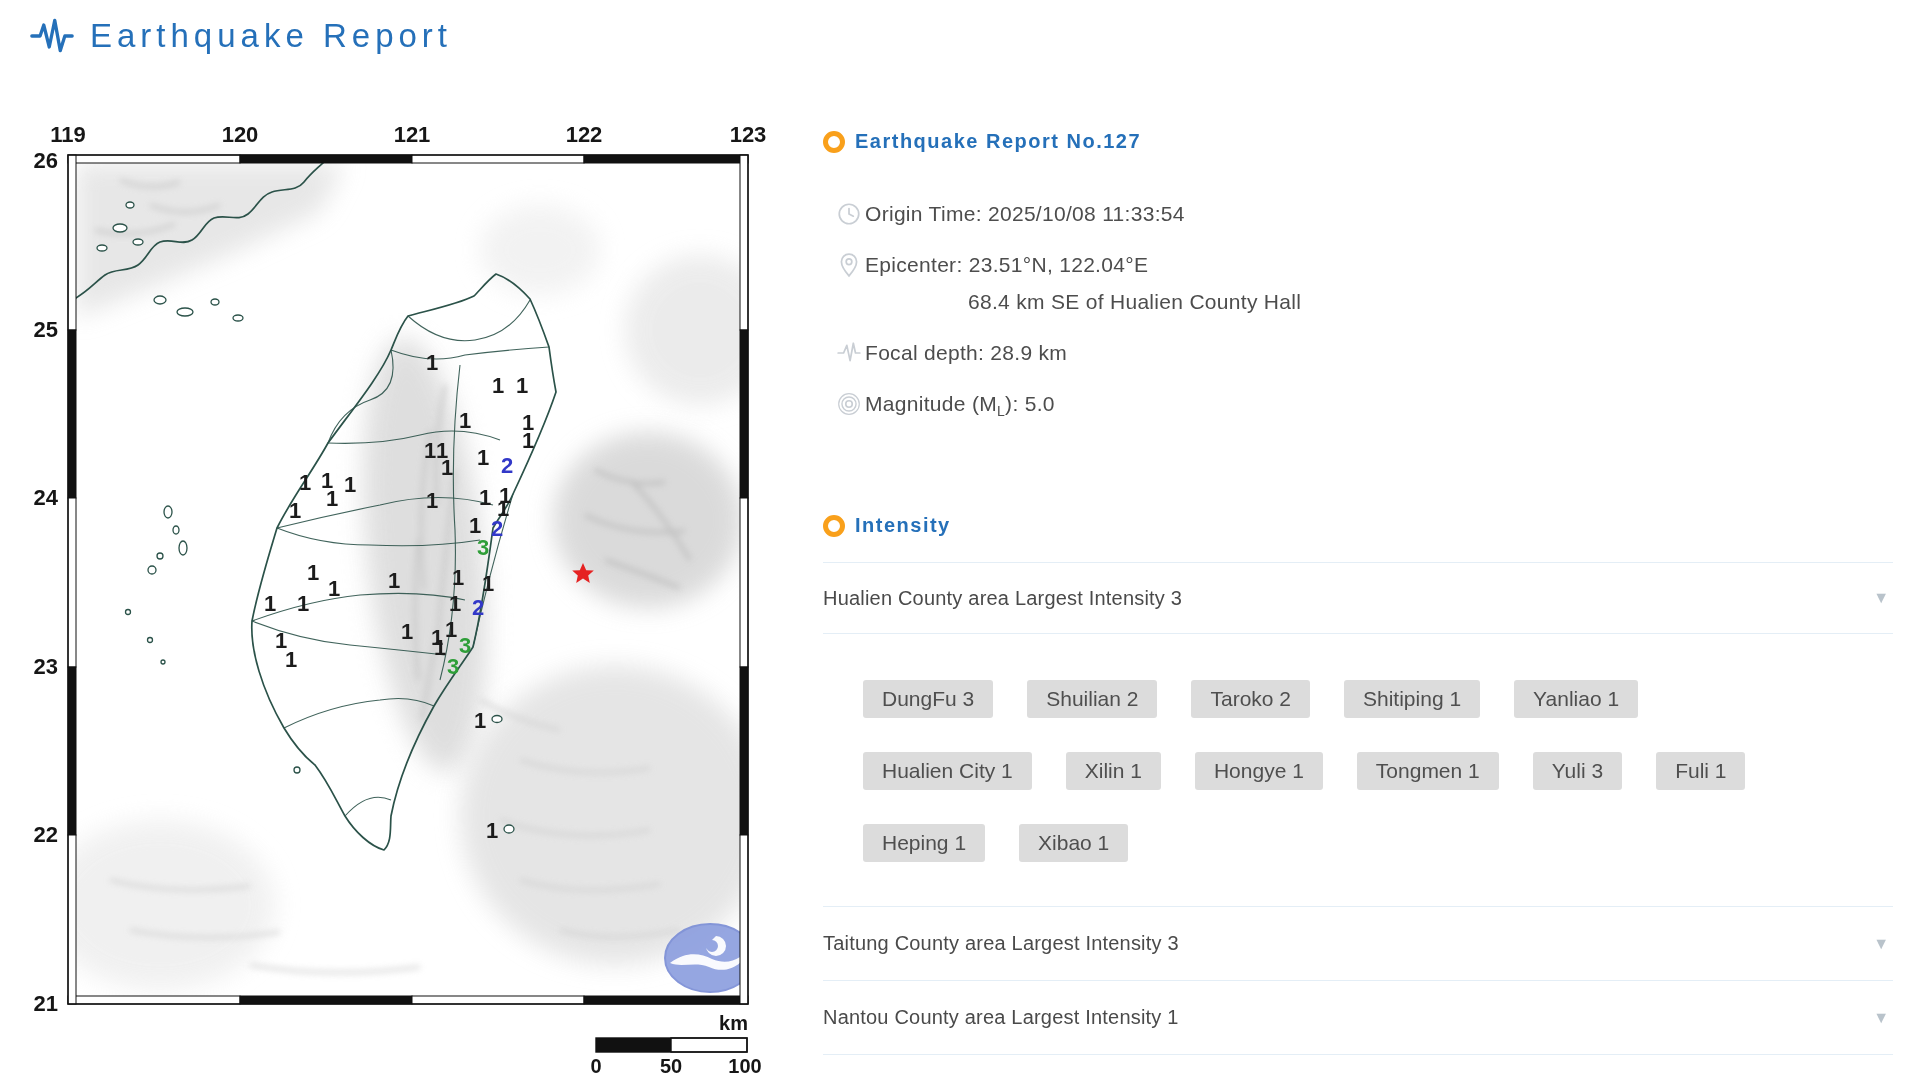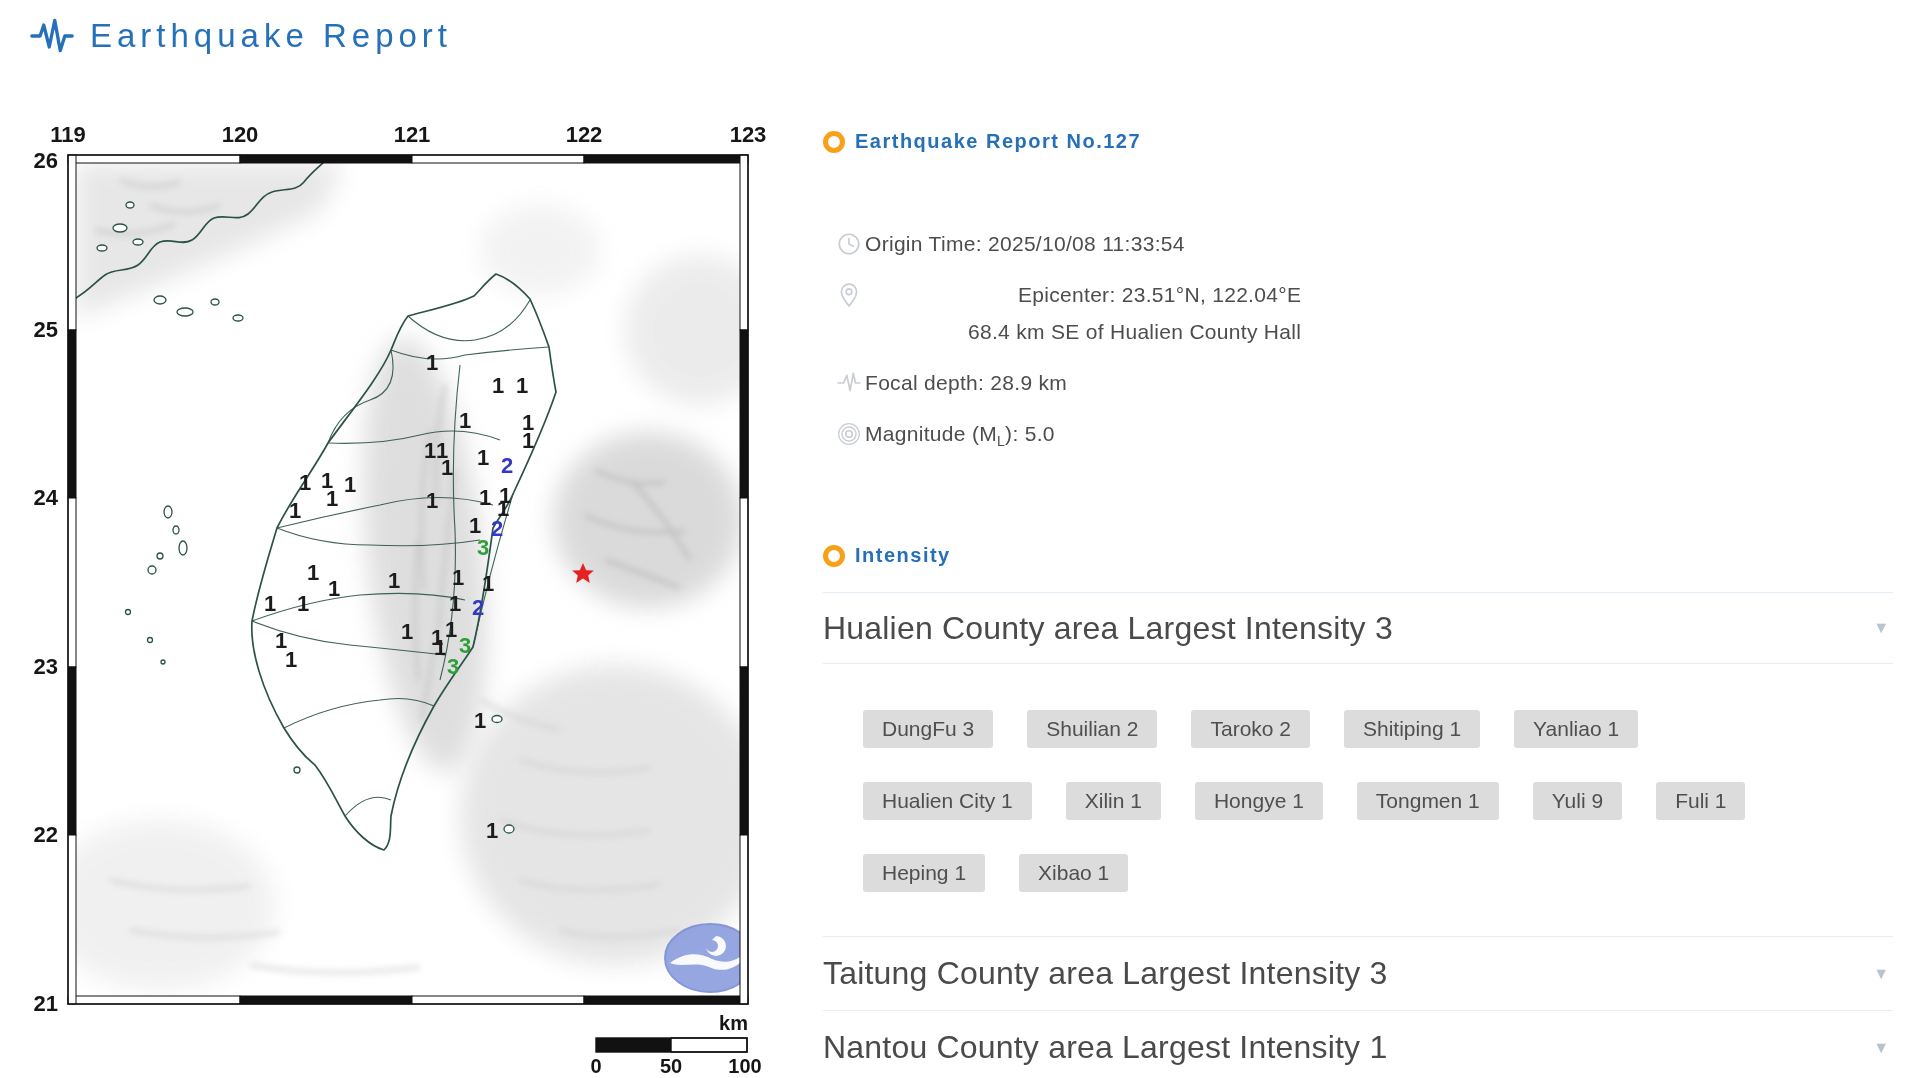--- a/index.html
+++ b/index.html
@@ -23,32 +23,32 @@
   .coast{fill:none;stroke:var(--boundary);stroke-width:1.7;stroke-linejoin:round;}
   .bound{fill:none;stroke:var(--boundary);stroke-width:1.1;opacity:.9;}
   .islet{fill:#ffffff;stroke:var(--boundary);stroke-width:1.3;}
   .ridge{fill:none;stroke:#c2c2c2;stroke-width:4;opacity:.65;}
   .ripple{fill:none;stroke:#d0d0d0;stroke-width:4;opacity:.7;}
   
   .panel{position:absolute;left:823px;top:130px;width:1070px;}
   .sec-title{display:flex;align-items:center;gap:10px;}
   .bullet{width:12px;height:12px;border:5px solid var(--accent-orange);border-radius:50%;flex:0 0 auto;}
   .sec-title h2{margin:0;font-size:20px;font-weight:bold;letter-spacing:1.5px;color:var(--accent-blue);}
-  .details{margin-top:76px;text-align:right;}
+  .details{margin-top:46px;}
   .detail-row{display:flex;align-items:flex-start;padding-left:13px;}
   .detail-row + .detail-row{margin-top:21px;}
   .d-icon{width:26px;height:26px;flex:0 0 auto;margin-top:2px;color:#c9ced4;}
   .d-text{font-size:21px;line-height:30px;color:#4d4d4d;margin-left:3px;letter-spacing:.3px;}
   .d-line2{margin-top:7px;padding-left:103px;}
   sub.ml{font-size:14px;}
   .intensity-title{margin-top:88px;}
   .divider{border:0;border-top:1px solid #e4eef6;margin:25px 0 0 0;}
   .county-row{display:flex;align-items:center;justify-content:space-between;height:70px;border-bottom:1px solid #e4eef6;cursor:pointer;}
   .county-row.tall{height:73px;}
-  .county-row span.cname{font-size:32px;color:#4a4a4a;letter-spacing:.2px;}
+  .county-row span.cname{font-size:20px;color:#4a4a4a;letter-spacing:.2px;}
   .caret{color:#b9c3cb;font-size:16px;margin-right:4px;}
   .chips{padding:46px 0 44px 40px;border-bottom:1px solid #e4eef6;}
   .chip-row{display:flex;gap:34px;}
   .chip-row + .chip-row{margin-top:34px;}
   .chip{
     display:inline-flex;align-items:center;height:38px;padding:0 19px;
     background:#dcdcdc;color:#4f4f4f;font-size:21px;border-radius:3px;white-space:nowrap;
   }
 </style>
 </head>
@@ -321,21 +321,21 @@
       <span class="chip">Shuilian 2</span>
       <span class="chip">Taroko 2</span>
       <span class="chip">Shitiping 1</span>
       <span class="chip">Yanliao 1</span>
     </div>
     <div class="chip-row">
       <span class="chip">Hualien City 1</span>
       <span class="chip">Xilin 1</span>
       <span class="chip">Hongye 1</span>
       <span class="chip">Tongmen 1</span>
-      <span class="chip">Yuli 9</span>
+      <span class="chip">Yuli 3</span>
       <span class="chip">Fuli 1</span>
     </div>
     <div class="chip-row">
       <span class="chip">Heping 1</span>
       <span class="chip">Xibao 1</span>
     </div>
   </div>
 
   <div class="county-row tall">
     <span class="cname">Taitung County area Largest Intensity 3</span>

